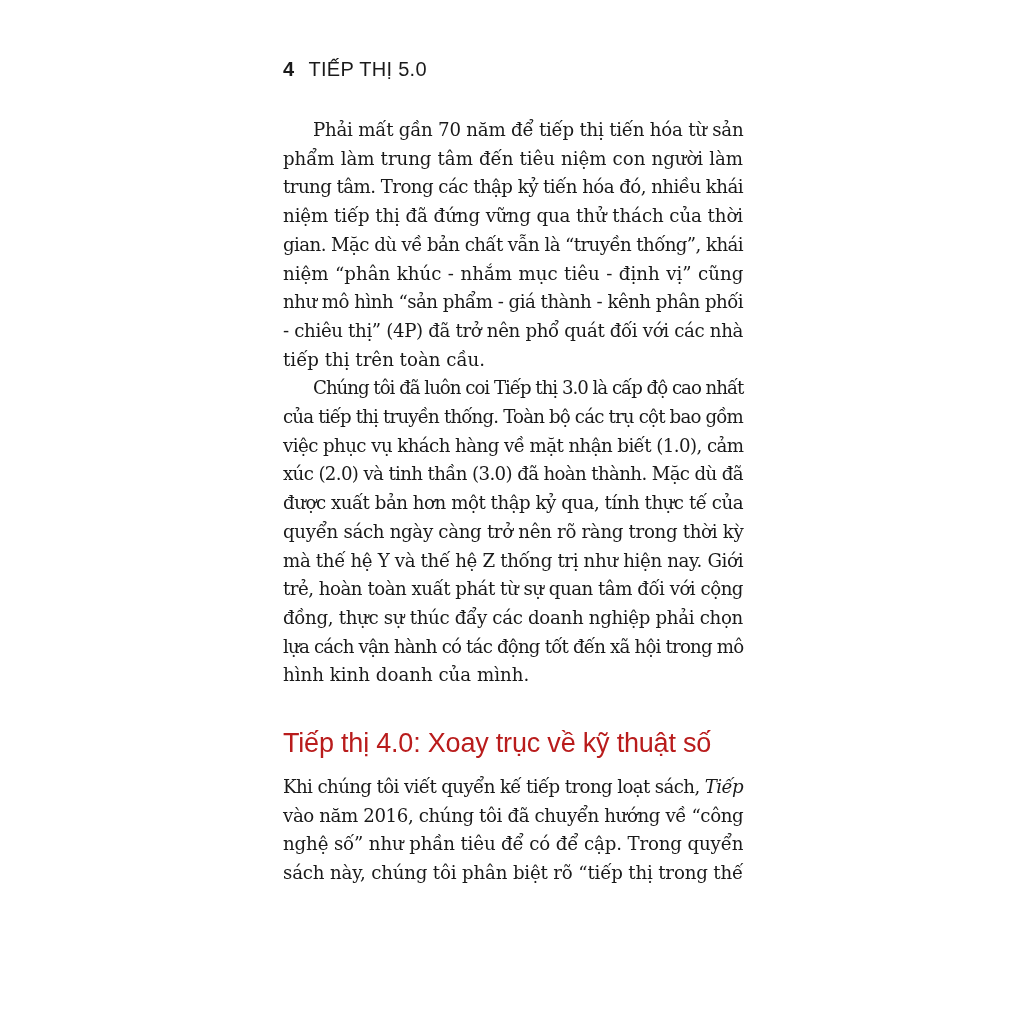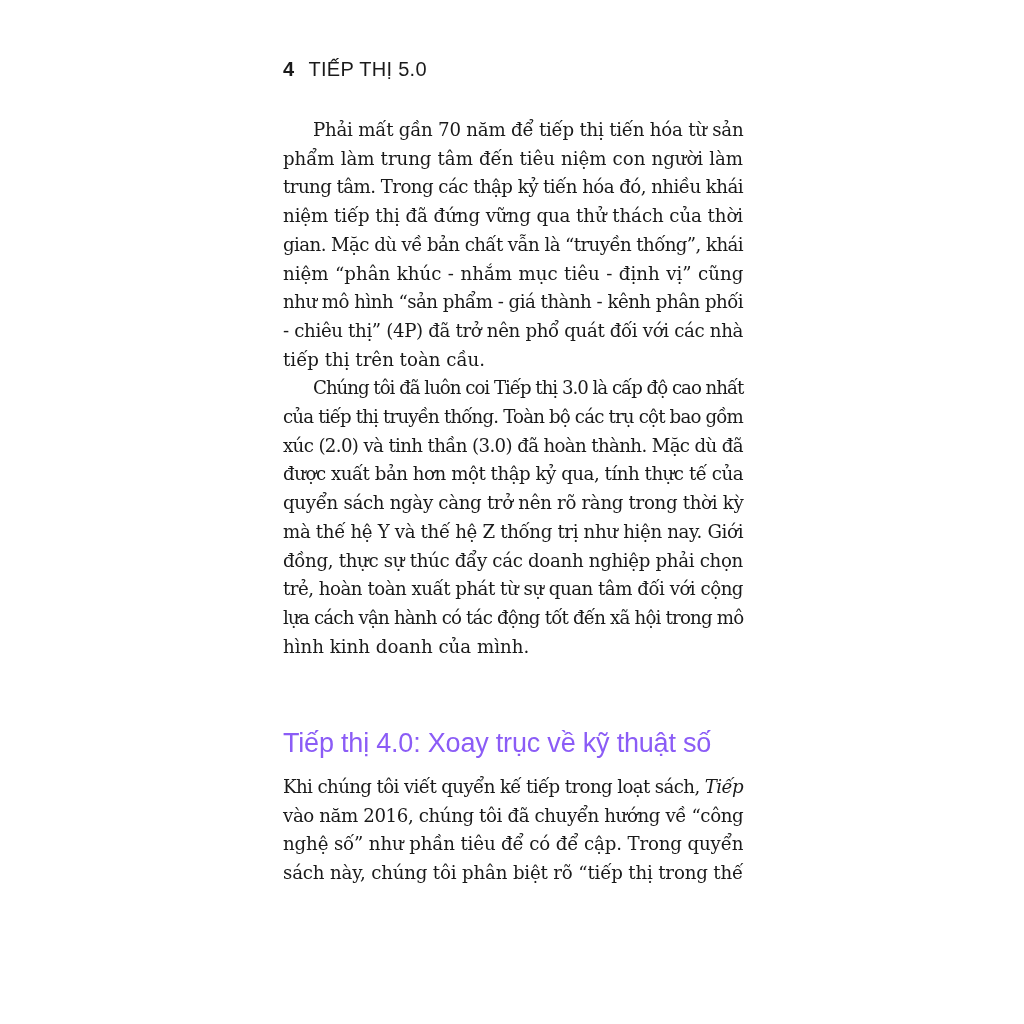--- a/index.html
+++ b/index.html
@@ -17,21 +17,21 @@
   .body-text {
     font-family: "DejaVu Serif", serif; font-size: 18.2px; line-height: 28.7px;
     text-align: justify; margin: 0;
   }
   .line { display: block; white-space: nowrap; text-align: justify; text-align-last: justify; }
   .line.last { text-align-last: left; }
   .indent { padding-left: 30px; }
   .block1 { position: absolute; top: 116px; left: 0; width: 460px; }
   .heading {
     position: absolute; top: 728px; left: 0;
-    font-family: "Liberation Sans", sans-serif; font-size: 27px; color: #8b5cf6;
+    font-family: "Liberation Sans", sans-serif; font-size: 27px; color: #b91c1c;
     white-space: nowrap; letter-spacing: -0.2px;
   }
   .block2 { position: absolute; top: 773px; left: 0; width: 460px; }
   em { font-style: italic; }
 </style>
 </head>
 <body>
 
 <div class="page">
 
@@ -47,26 +47,27 @@
       <span class="line" style="display: block; letter-spacing: -0.0816327px;">niệm tiếp thị đã đứng vững qua thử thách của thời</span>
       <span class="line" style="display: block; letter-spacing: -0.596154px;">gian. Mặc dù về bản chất vẫn là “truyền thống”, khái</span>
       <span class="line" style="display: block; word-spacing: 0.7px;">niệm “phân khúc - nhắm mục tiêu - định vị” cũng</span>
       <span class="line" style="display: block; letter-spacing: -0.52px;">như mô hình “sản phẩm - giá thành - kênh phân phối</span>
       <span class="line" style="display: block; letter-spacing: -0.358491px;">- chiêu thị” (4P) đã trở nên phổ quát đối với các nhà</span>
       <span class="line last">tiếp thị trên toàn cầu.</span>
     </div>
     <div>
       <span class="line indent" style="display: block; letter-spacing: -1.01887px;">Chúng tôi đã luôn coi Tiếp thị 3.0 là cấp độ cao nhất</span>
       <span class="line" style="display: block; letter-spacing: -0.833333px;">của tiếp thị truyền thống. Toàn bộ các trụ cột bao gồm</span>
+      <span class="line" style="display: block; letter-spacing: -0.568627px;">việc phục vụ khách hàng về mặt nhận biết (1.0), cảm</span>
       <span class="line" style="display: block; letter-spacing: -0.641509px;">xúc (2.0) và tinh thần (3.0) đã hoàn thành. Mặc dù đã</span>
       <span class="line" style="display: block; letter-spacing: -0.470588px;">được xuất bản hơn một thập kỷ qua, tính thực tế của</span>
       <span class="line" style="display: block; letter-spacing: -0.32px;">quyển sách ngày càng trở nên rõ ràng trong thời kỳ</span>
       <span class="line" style="display: block; letter-spacing: -0.346154px;">mà thế hệ Y và thế hệ Z thống trị như hiện nay. Giới</span>
+      <span class="line" style="display: block; letter-spacing: -0.5px;">trẻ, hoàn toàn xuất phát từ sự quan tâm đối với cộng</span>
       <span class="line" style="display: block; letter-spacing: -0.326531px;">đồng, thực sự thúc đẩy các doanh nghiệp phải chọn</span>
-      <span class="line" style="display: block; letter-spacing: -0.5px;">trẻ, hoàn toàn xuất phát từ sự quan tâm đối với cộng</span>
       <span class="line" style="display: block; letter-spacing: -0.811321px;">lựa cách vận hành có tác động tốt đến xã hội trong mô</span>
       <span class="line last">hình kinh doanh của mình.</span>
     </div>
   </div>
 
   <div class="heading">Tiếp thị 4.0: Xoay trục về kỹ thuật số</div>
 
   <div class="block2 body-text">
     <span class="line" style="display: block; letter-spacing: -0.611111px;"><span>Khi chúng tôi viết quyển kế tiếp trong loạt sách, </span><em>Tiếp</em></span>
     <span class="line" style="display: block; letter-spacing: -0.395833px;">vào năm 2016, chúng tôi đã chuyển hướng về “công</span>

